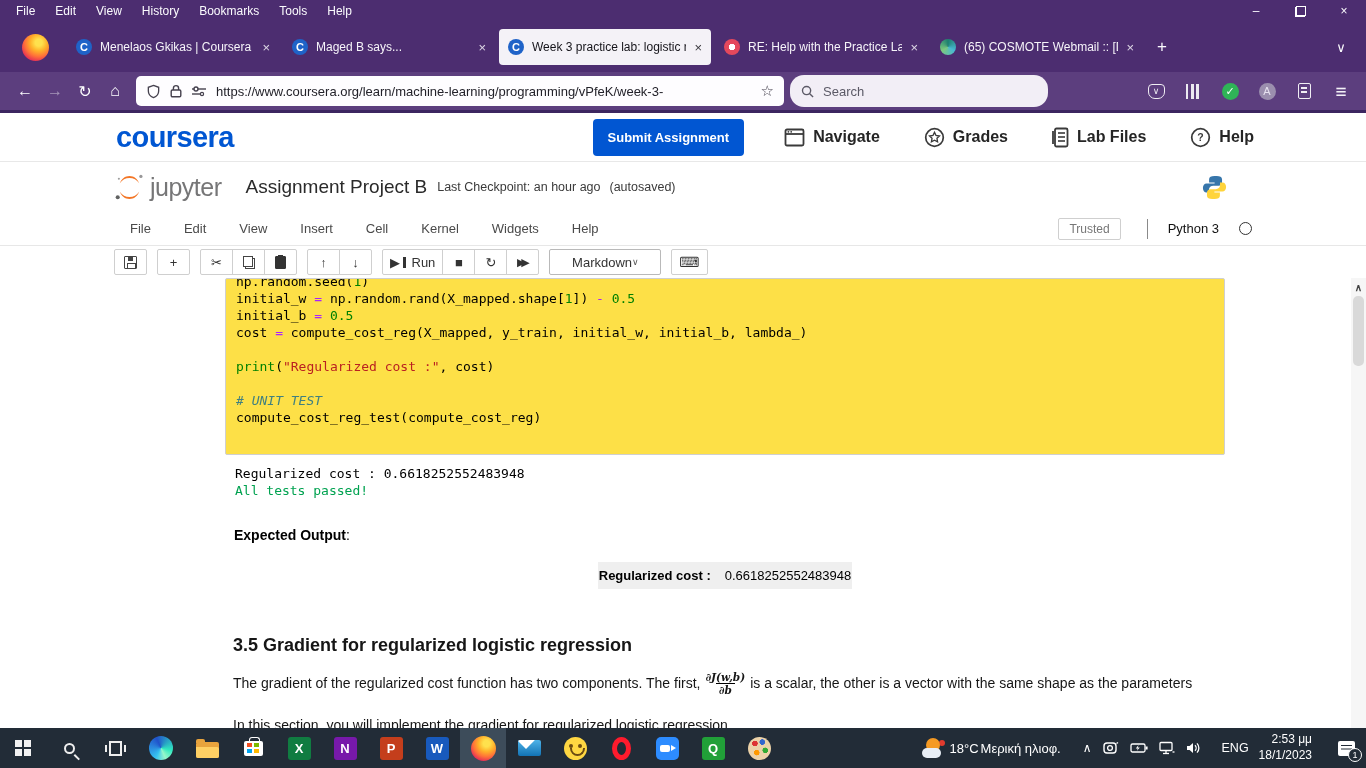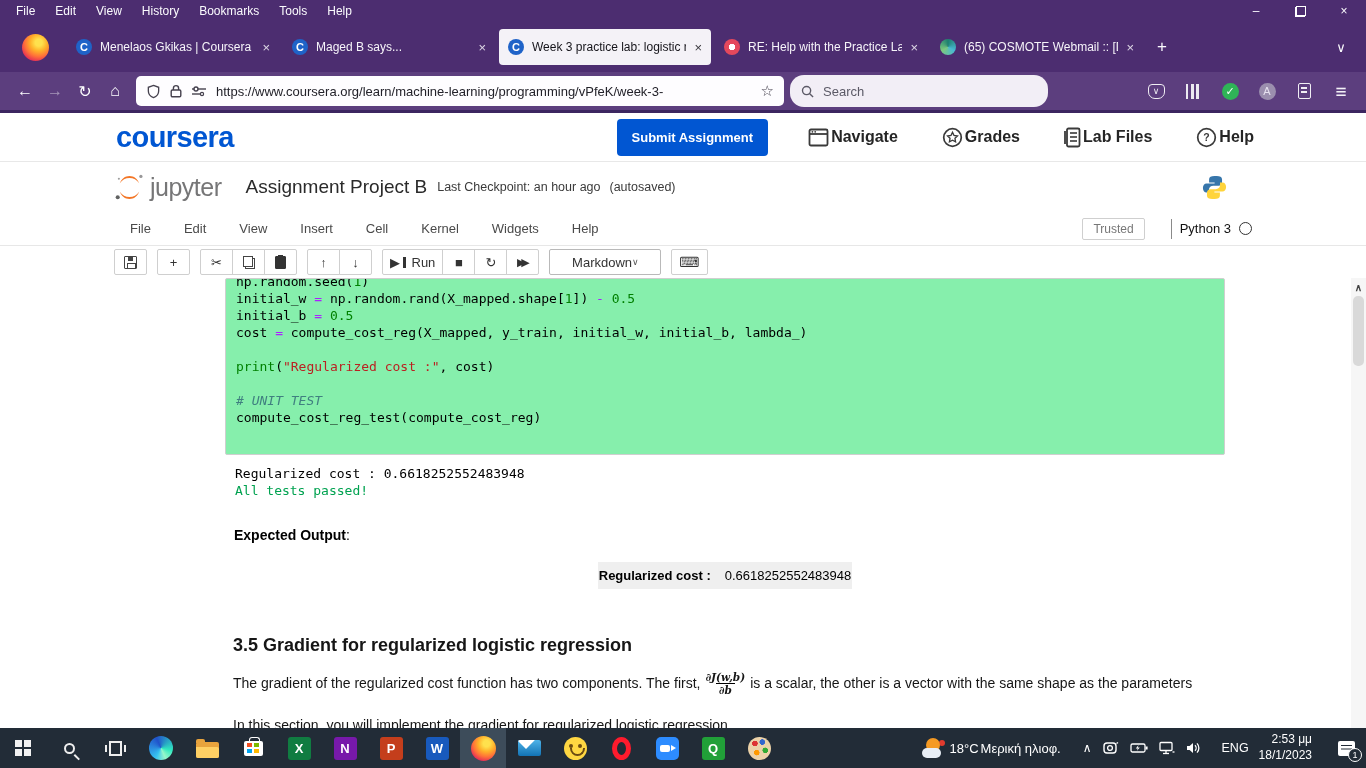--- a/index.html
+++ b/index.html
@@ -51,36 +51,36 @@
 .ic-gray{width:17px;height:17px;border-radius:50%;background:#9b8fae;color:#e7e2ef;font-size:11px;display:flex;align-items:center;justify-content:center}
 .ic-page{width:13px;height:16px;border:1.7px solid #f0eef4;border-radius:2px;position:relative}
 .ic-page::after{content:"";position:absolute;left:2px;top:3px;width:6px;height:1.6px;background:#f0eef4;box-shadow:0 4px 0 #f0eef4}
 .ic-menu{color:#f3f1f7;font-size:19px;line-height:1}
 
 
 .coursera-bar{height:52px;background:#fff;border-top:3px solid #3c2660;border-bottom:1px solid #e8e8e8;display:flex;align-items:center;flex:none}
 .c-logo{color:#0056d2;font-size:29px;font-weight:bold;letter-spacing:-.6px;margin-left:116px;line-height:1}
 .submit-btn{margin-left:auto;background:#0156d2;color:#fff;font-weight:bold;font-size:13px;padding:11px 15px;border-radius:4px}
 .c-nav{display:flex;align-items:center;gap:44px;margin:0 112px 0 40px}
-.c-nav-item{display:flex;align-items:center;gap:2px;font-weight:bold;font-size:16px;color:#252525}
+.c-nav-item{display:flex;align-items:center;gap:8px;font-weight:bold;font-size:16px;color:#252525}
 
 
 .jp-header{height:50px;background:#fff;display:flex;align-items:center;padding-left:114px;flex:none}
 .jp-logo{display:flex;align-items:center;gap:5px}
 .jp-logo-text{font-size:25px;color:#767677;letter-spacing:-.5px}
 .nb-title{font-size:19px;color:#2a2a2a;margin-left:24px}
 .checkpoint{font-size:12.5px;color:#3a3a3a;margin-left:10px}
 .autosaved{font-size:12.5px;color:#3a3a3a;margin-left:9px}
 .python-logo{margin-left:auto;margin-right:138px}
 
 
 .jp-menu{height:34px;background:#fff;border-bottom:1px solid #e7e7e7;display:flex;align-items:center;padding:0 114px 0 130px;font-size:13px;color:#4a4a4a;flex:none}
 .jp-menu-item{margin-right:33px}
 .trusted{margin-left:auto;border:1px solid #cfcfcf;border-radius:2px;color:#777;font-size:12px;padding:3px 10px;background:#fff}
-.kernel-box{display:flex;align-items:center;margin-left:26px;gap:8px}
+.kernel-box{display:flex;align-items:center;margin-left:26px;gap:20px}
 .kernel-div{width:1px;height:20px;background:#8a8a8a}
 .kernel-name{font-size:13px;color:#111}
 .kernel-circle{width:13px;height:13px;border:1.6px solid #333;border-radius:50%}
 
 
 .jp-toolbar{height:32px;background:#fff;display:flex;align-items:center;padding-left:114px;gap:10px;flex:none}
 .grp{display:flex}
 .tb-btn{height:26px;min-width:33px;border:1px solid #cfcfcf;background:#fff;border-radius:2px;display:flex;align-items:center;justify-content:center;font-size:13px;color:#333;padding:0 7px;gap:6px}
 .grp .tb-btn{border-radius:0;margin-left:-1px}
 .grp .tb-btn:first-child{border-radius:2px 0 0 2px;margin-left:0}
@@ -94,21 +94,21 @@
 .ic-paste{width:11px;height:13px;border:1.5px solid #333;border-radius:1px;position:relative;background:#333}
 .ic-paste::before{content:"";position:absolute;top:-2px;left:2px;width:5px;height:3px;background:#333}
 .runbar{width:2.5px;height:11px;background:#333;margin-left:-3px}
 .ff-icon{letter-spacing:-4px;font-size:11px;margin-right:3px}
 .cell-type{width:112px;height:26px;border:1px solid #b9b9b9;border-radius:2px;display:flex;align-items:center;padding:0 8px;font-size:13px;color:#333;justify-content:center}
 .kbd-btn{font-size:14px}
 
 
 .nb{flex:1;position:relative;background:#fff;overflow:hidden}
 .nb-col{position:absolute;left:225px;top:0;width:1000px}
-.code-cell{border:1px solid #cfcfcf;border-radius:2px;background:#86efac;height:177px;overflow:hidden;padding:7px 10px}
+.code-cell{border:1px solid #cfcfcf;border-radius:2px;background:#fde047;height:177px;overflow:hidden;padding:7px 10px}
 .code-line{font-family:"DejaVu Sans Mono",monospace;font-size:13px;line-height:17px;white-space:pre;color:#000}
 .code-line.clipped{margin-top:-13px}
 .tok-v{color:#000}.tok-op{color:#aa22ff}.tok-num{color:#008000}.tok-str{color:#ba2121}.tok-kw{color:#008000}.tok-com{color:#408080;font-style:italic}
 .nb-out{margin:10px 0 0 10px;font-family:"DejaVu Sans Mono",monospace;font-size:13px;line-height:17px;color:#000}
 .out-green{color:#00a250}
 .expected{margin:28px 0 0 9px;font-size:14px;color:#000}
 .md-table{margin:19px auto 0;width:max-content;background:#efefef;padding:6px 1px;font-size:13px;color:#000;display:flex;gap:14px}
 .md-table .lbl{font-weight:bold}
 .sec-h{margin:46px 0 0 8px;font-size:18px;font-weight:bold;color:#161616}
 .para{margin:19px 0 0 8px;font-size:14px;color:#161616;line-height:1.45}

